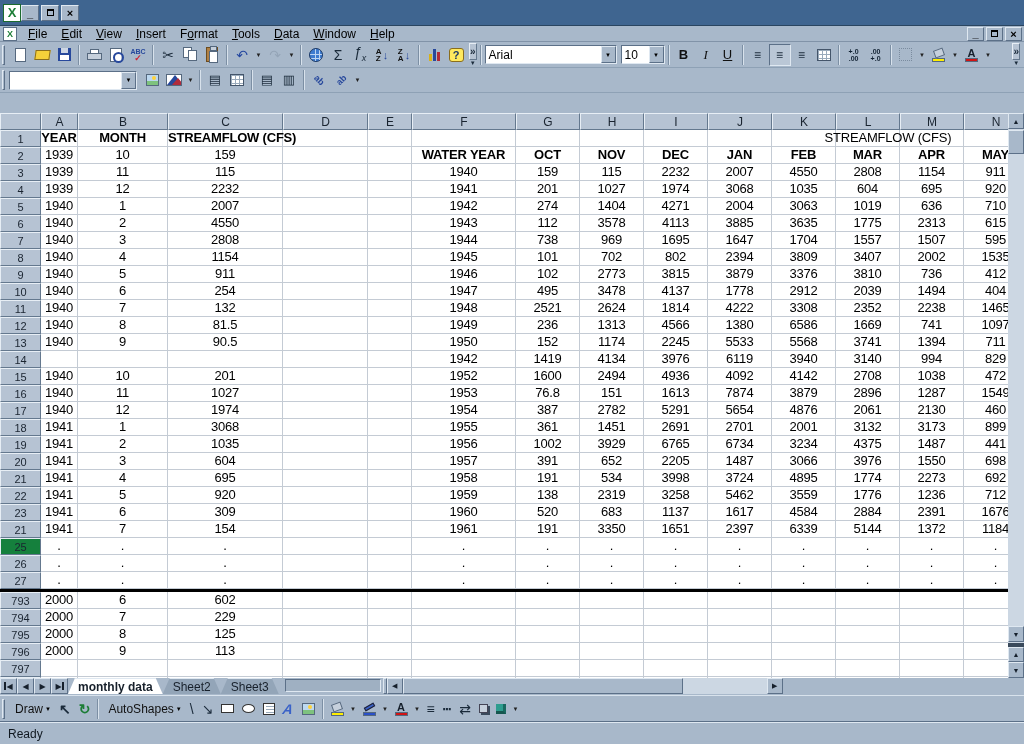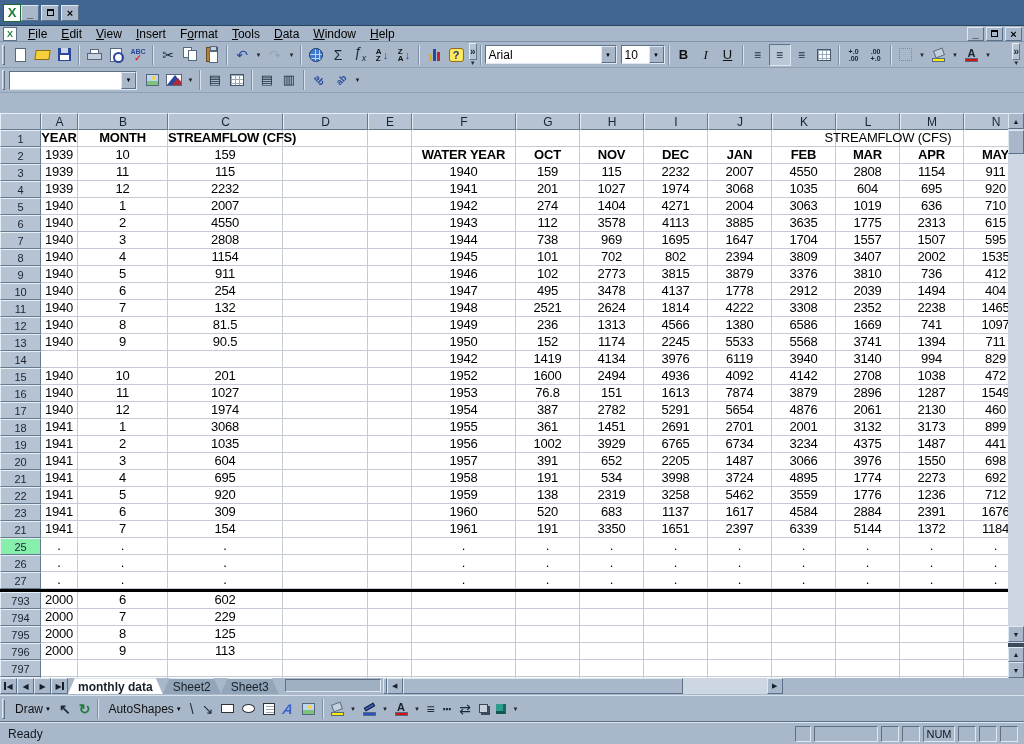--- a/index.html
+++ b/index.html
@@ -118,21 +118,21 @@
   
   #sheetarea{position:absolute;left:0;top:113px;width:1024px;height:565px;background:#fff;overflow:hidden;}
   #colheads{position:absolute;left:0;top:0;height:17px;width:1008px;display:flex;overflow:hidden;}
   .ch,.corner{height:17px;background:#b6c3d3;border:1px solid;border-color:#e7eef5 #64788e #64788e #e7eef5;
     display:flex;align-items:center;justify-content:center;font-size:12px;color:#1a2430;flex:none;}
   #grid{position:absolute;left:0;top:17px;width:1008px;height:548px;overflow:hidden;background:#fff;}
   .pane{position:relative;overflow:hidden;}
   .grow{display:flex;height:17px;flex:none;}
   .rh{width:41px;height:17px;background:#b6c3d3;border:1px solid;border-color:#e7eef5 #64788e #64788e #e7eef5;
     display:flex;align-items:center;justify-content:center;font-size:11px;color:#1a2430;flex:none;}
-  .rh.sel{font-weight:normal;background:#86efac;}
+  .rh.sel{font-weight:normal;background:#15803d;}
   .c{height:17px;border-right:1px solid #c4cbd4;border-bottom:1px solid #c4cbd4;
     font-size:13px;letter-spacing:-0.2px;color:#000;text-align:center;line-height:16px;white-space:nowrap;flex:none;}
   .c.b{font-weight:bold;}
   .splitbar{height:3px;background:#000;}
   .rt-title{position:absolute;left:760px;top:0;width:256px;text-align:center;font-size:13px;
     letter-spacing:-0.2px;line-height:16px;color:#000;}
   
   #vscroll{position:absolute;left:1008px;top:0;width:16px;height:565px;background:#ccd7e3;}
   .sbtn{position:absolute;left:0;width:16px;height:16px;display:flex;align-items:center;justify-content:center;font-size:7px;color:#16202c;}
   .vthumb{position:absolute;left:0;width:16px;}
@@ -1130,25 +1130,15 @@
     <div class="dbtn">
         <span class="i-3d"></span>
       </div>
     <div class="ddbtn">
         <span>▼</span>
       </div>
   </div>
 
   <div id="statusbar">
     <span id="statusmode">Ready</span>
-    <span id="statusboxes">
-        <span class="sbox" style="width:16px"></span>
-        <span class="sbox" style="width:64px"></span>
-        <span class="sbox" style="width:18px"></span>
-        <span class="sbox" style="width:18px"></span>
-        <span class="sbox" style="width:32px">NUM</span>
-        <span class="sbox" style="width:18px"></span>
-        <span class="sbox" style="width:18px"></span>
-        <span class="sbox" style="width:18px"></span>
-      </span>
   </div>
 
 </div>
 
 </body></html>

